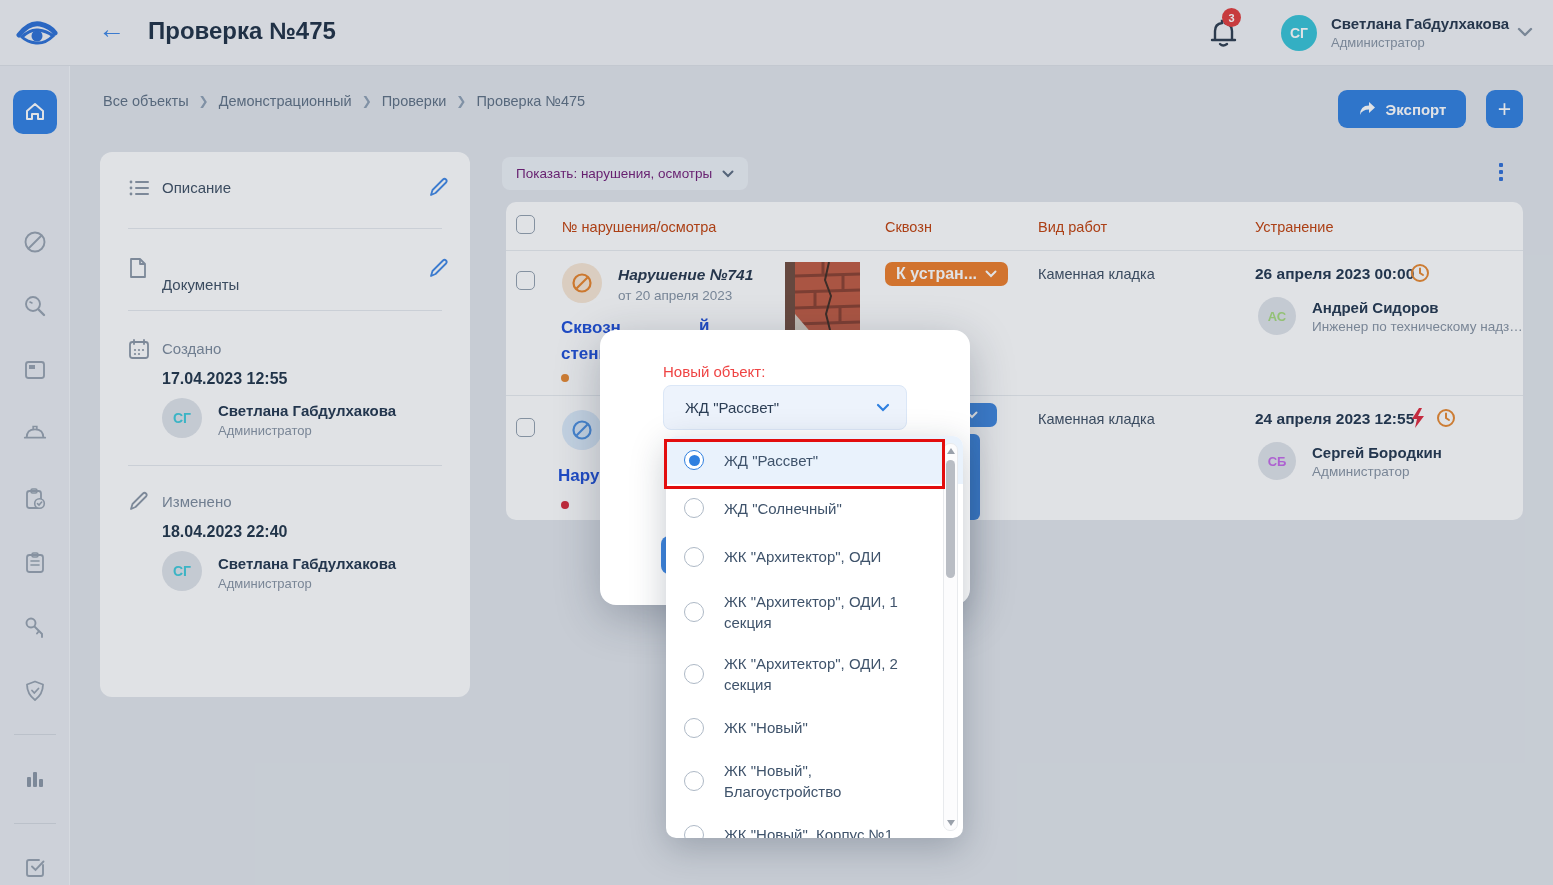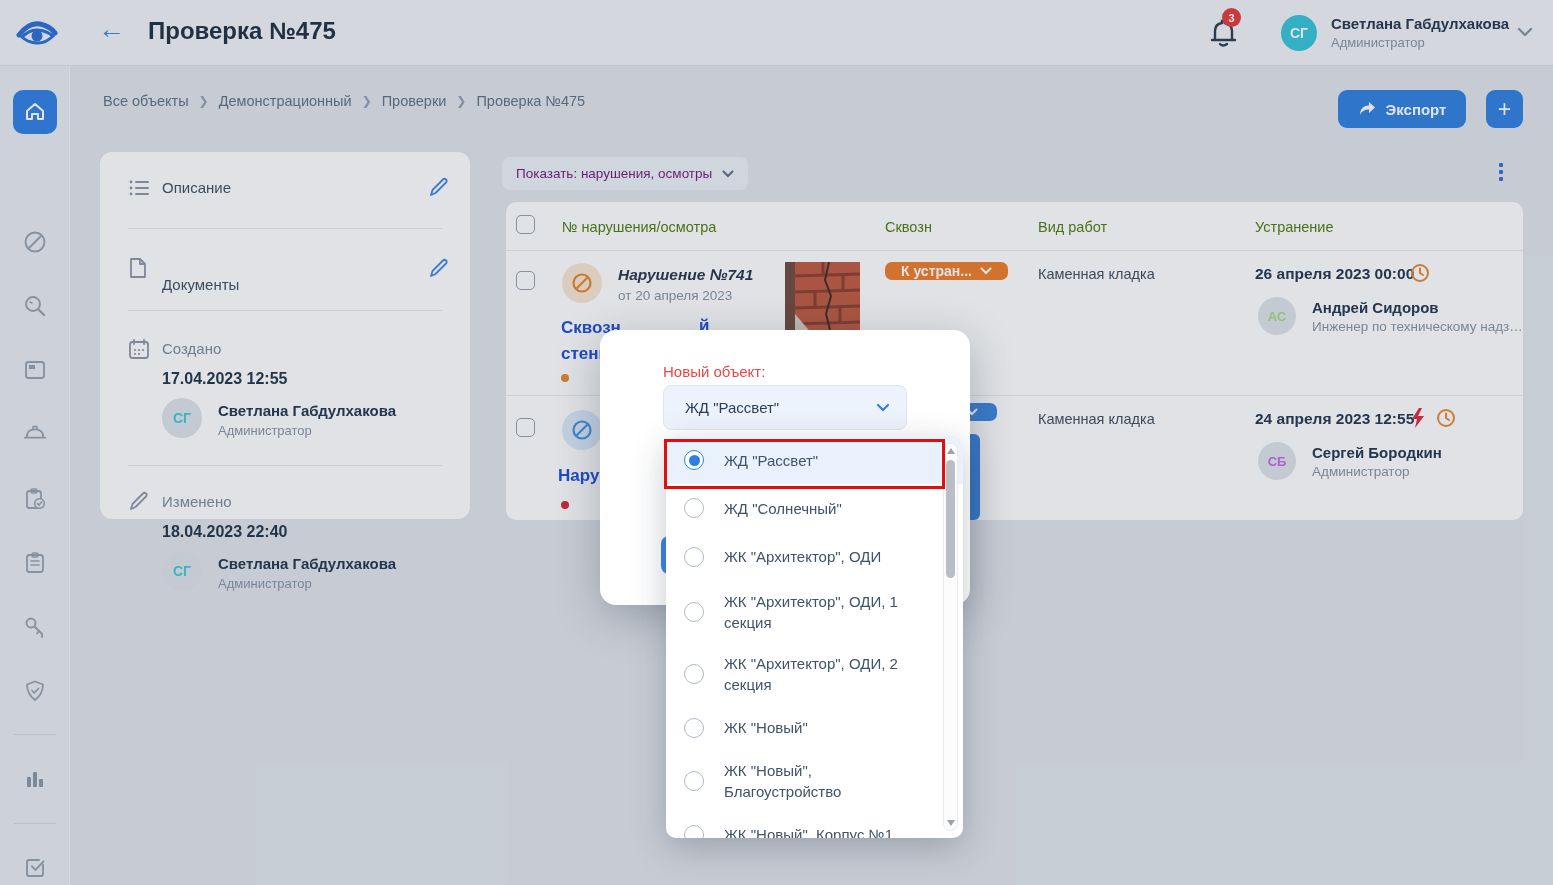--- a/index.html
+++ b/index.html
@@ -27,44 +27,44 @@
   .side-div{left:14px;width:42px;height:1px;background:#d4d9e0;}
 
   
   .breadcrumb{left:103px;top:93px;font-size:14.5px;color:#5f7084;display:flex;gap:10px;align-items:center;z-index:1;}
   .bc-sep{color:#8fa0b4;font-size:12px;font-weight:bold;}
   .btn-export{left:1338px;top:90px;width:128px;height:38px;border-radius:9px;background:#2f7fe0;color:#fff;
               display:flex;align-items:center;justify-content:center;gap:9px;font-size:15px;font-weight:600;cursor:pointer;}
   .btn-add{left:1486px;top:90px;width:37px;height:38px;border-radius:9px;background:#2f7fe0;color:#fff;
            display:flex;align-items:center;justify-content:center;font-size:23px;cursor:pointer;}
 
-  .info-card{left:100px;top:152px;width:370px;height:367px;background:#fff;border-radius:12px;text-align:right;}
+  .info-card{left:100px;top:152px;width:370px;height:545px;background:#fff;border-radius:12px;text-align:right;}
   .card-row-label{font-size:15px;color:#3e4f63;}
   .muted{color:#7c8a9c;}
   .divider{height:1px;background:#e6e9ee;}
   .bold-date{font-size:16px;font-weight:bold;color:#1f3348;}
   .av-panel{width:40px;height:40px;background:#dfe3e9;font-size:14px;}
   .p-name{font-size:15px;font-weight:600;color:#22364e;}
   .p-role{font-size:13px;color:#8793a3;}
 
   .filter-chip{left:502px;top:157px;height:33px;padding:0 14px;border-radius:8px;background:#edf1f6;
                display:flex;align-items:center;gap:10px;font-size:13.5px;color:#701a75;cursor:pointer;}
   .kebab{left:1499px;top:163px;display:flex;flex-direction:column;gap:3px;cursor:pointer;}
   .kebab i{width:4px;height:4px;background:#2f6fd8;border-radius:1px;}
 
   .table-card{left:506px;top:202px;width:1017px;height:318px;background:#fff;border-radius:10px;}
-  .th{font-size:14.5px;color:#4d7c0f;}
+  .th{font-size:14.5px;color:#c2410c;}
   .cbx{width:19px;height:19px;border:1.6px solid #93a0ae;border-radius:5px;background:transparent;}
   .circle-ic{width:40px;height:40px;border-radius:50%;display:flex;align-items:center;justify-content:center;}
   .r-title{font-size:15.5px;font-weight:600;color:#25364c;}
   .r-sub{font-size:13.5px;color:#8593a4;}
   .r-desc{font-size:17px;color:#1d4ed8;font-weight:bold;}
   .cell{font-size:14.5px;color:#3d4e63;}
   .due{font-size:15.5px;font-weight:bold;color:#22364e;}
-  .status-btn{height:18px;border-radius:7px;color:#fff;font-size:14px;font-weight:600;
+  .status-btn{height:24px;border-radius:7px;color:#fff;font-size:16px;font-weight:600;
               display:flex;align-items:center;justify-content:center;gap:8px;cursor:pointer;}
   .st-orange{background:#ee7d28;}
   .st-blue{background:#3e86e0;}
   .dot{width:8px;height:8px;border-radius:50%;}
 
   
   .overlay{left:0;top:0;width:1553px;height:885px;background:rgba(45,60,78,0.15);z-index:10;}
   .modal{left:600px;top:330px;width:370px;height:275px;background:#fff;border-radius:16px;z-index:20;
          box-shadow:0 12px 45px rgba(25,40,60,.28);}
   .modal-label{left:63px;top:33px;font-size:15px;color:#ef4444;}

